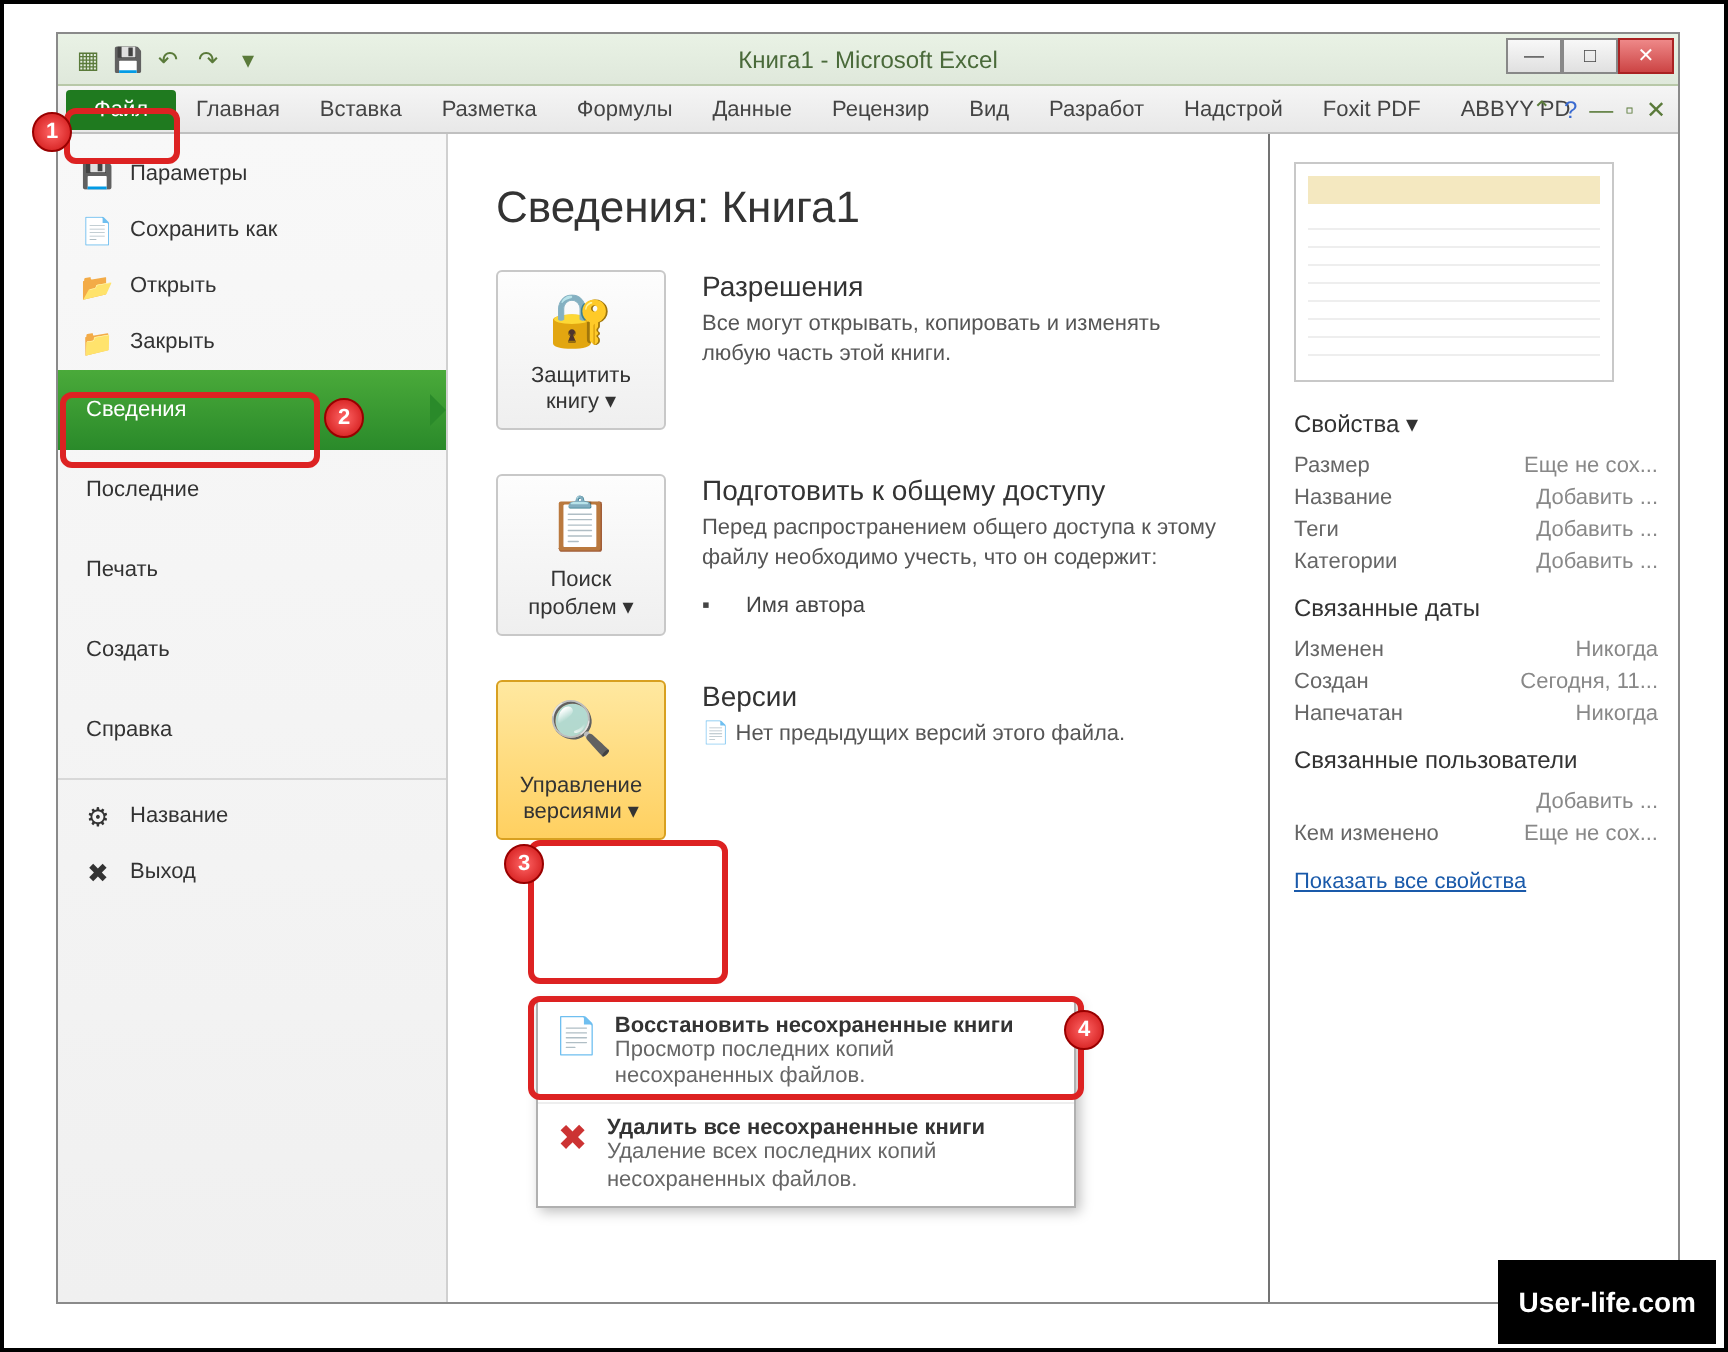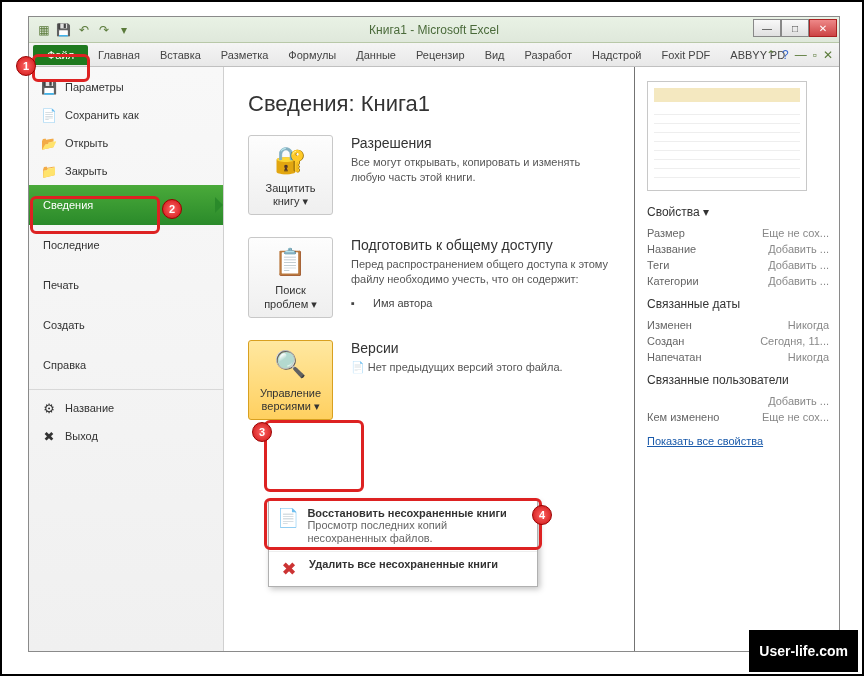--- a/index.html
+++ b/index.html
@@ -239,20 +239,21 @@
     <div class="dicon">📄</div>
     <div>
       <div class="dtitle">Восстановить несохраненные книги</div>
       <div class="ddesc">Просмотр последних копий несохраненных файлов.</div>
     </div>
   </div>
   <div class="dd-item">
     <div class="dicon" style="color:#c33">✖</div>
     <div>
       <div class="dtitle">Удалить все несохраненные книги</div>
+      <div class="ddesc">Удаление всех последних копий несохраненных файлов.</div>
     </div>
   </div>
 </div>
 
 <div class="red-ring" style="top:52px;left:30px;width:58px;height:28px"></div>
 <div class="red-ring" style="top:194px;left:28px;width:130px;height:38px"></div>
 <div class="red-ring" style="top:418px;left:262px;width:100px;height:72px"></div>
 <div class="red-ring" style="top:496px;left:262px;width:278px;height:52px"></div>
 
 <div class="badge" style="top:54px;left:14px">1</div>

